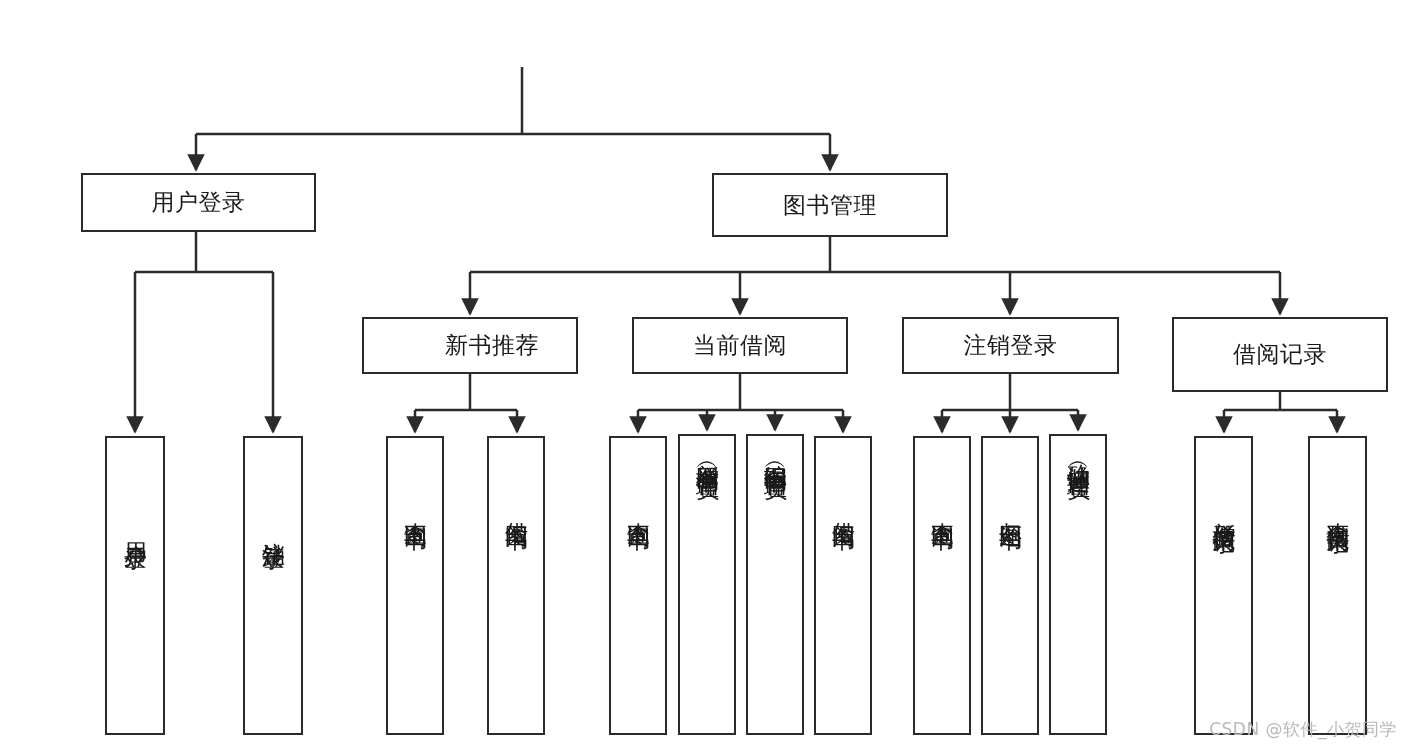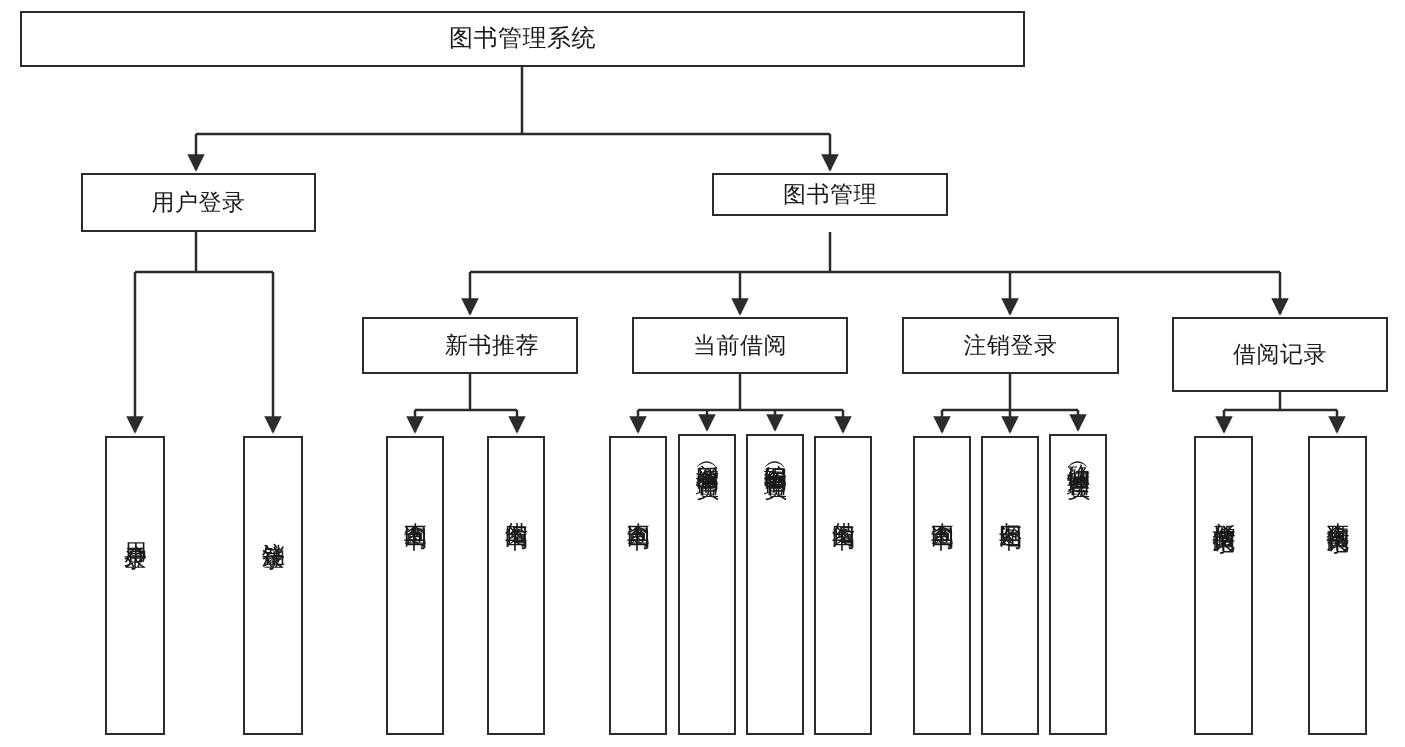--- a/index.html
+++ b/index.html
@@ -132,28 +132,25 @@
       <path d="M 1010 410 L 1010 432" marker-end="url(#arrow)"></path>
       <path d="M 1078 410 L 1078 430" marker-end="url(#arrow)"></path>
 
       <path d="M 1280 374 L 1280 410"></path>
       <path d="M 1224 410 L 1337 410"></path>
       <path d="M 1224 410 L 1224 432" marker-end="url(#arrow)"></path>
       <path d="M 1337 410 L 1337 432" marker-end="url(#arrow)"></path>
     </g>
   </svg>
 
-  <div class="node horiz root" style="left:20px; top:11px; width:1005px; height:56px;">
-    <span class="node-label">图书管理系统</span>
-  </div>
 
   <div class="node horiz" style="left:81px; top:173px; width:235px; height:59px;">
     <span class="node-label">用户登录</span>
   </div>
-  <div class="node horiz" style="left:712px; top:173px; width:236px; height:43px;">
+  <div class="node horiz" style="left:712px; top:173px; width:236px; height:64px;">
     <span class="node-label">图书管理</span>
   </div>
 
   <div class="node horiz" style="left:362px; top:317px; width:216px; height:57px;padding-left:44px;">
     <span class="node-label">新书推荐</span>
   </div>
   <div class="node horiz" style="left:632px; top:317px; width:216px; height:57px;">
     <span class="node-label">当前借阅</span>
   </div>
   <div class="node horiz" style="left:902px; top:317px; width:217px; height:57px;">
@@ -200,13 +197,14 @@
     <span class="node-label">确认归还（管理员）</span>
   </div>
 
   <div class="node vert mid2" style="left:1194px; top:436px; width:59px; height:299px;">
     <span class="node-label">新增借阅记录</span>
   </div>
   <div class="node vert mid2" style="left:1308px; top:436px; width:59px; height:299px;">
     <span class="node-label">查询借阅记录</span>
   </div>
 
+  <div class="watermark">CSDN @软件_小贺同学</div>
 </div>
 
 </body></html>

